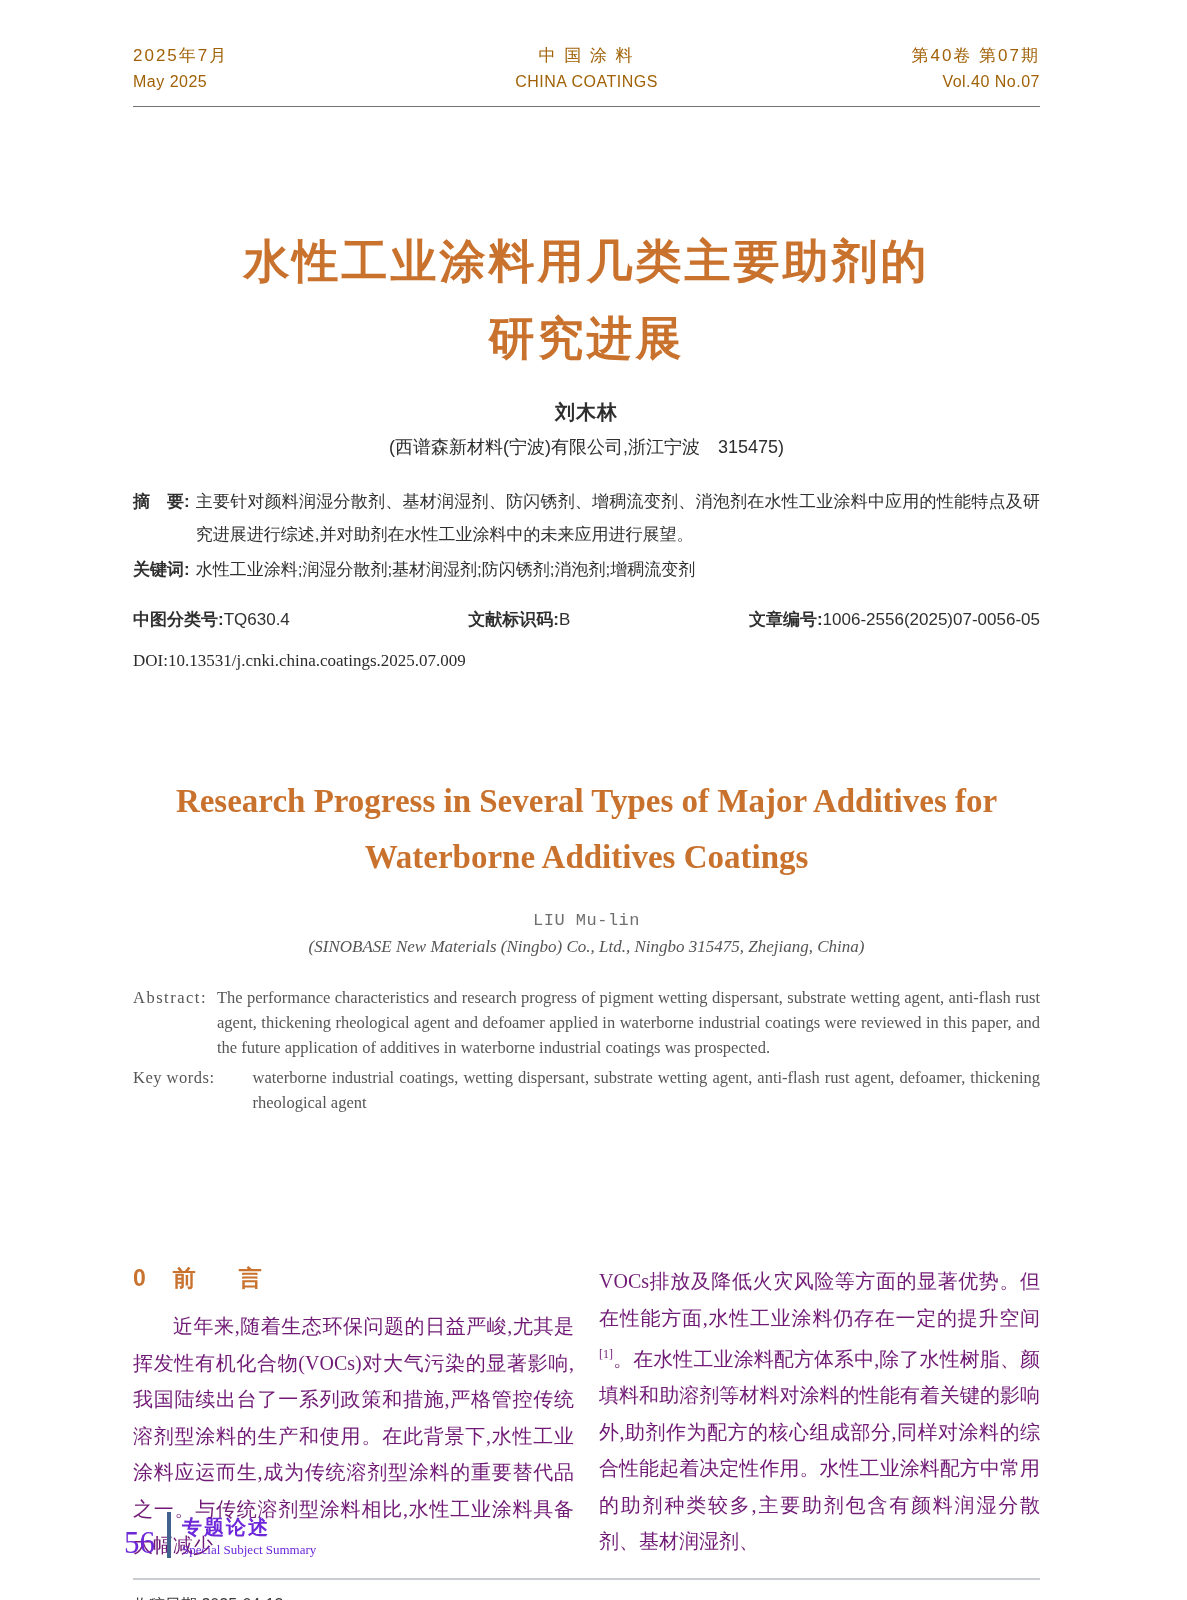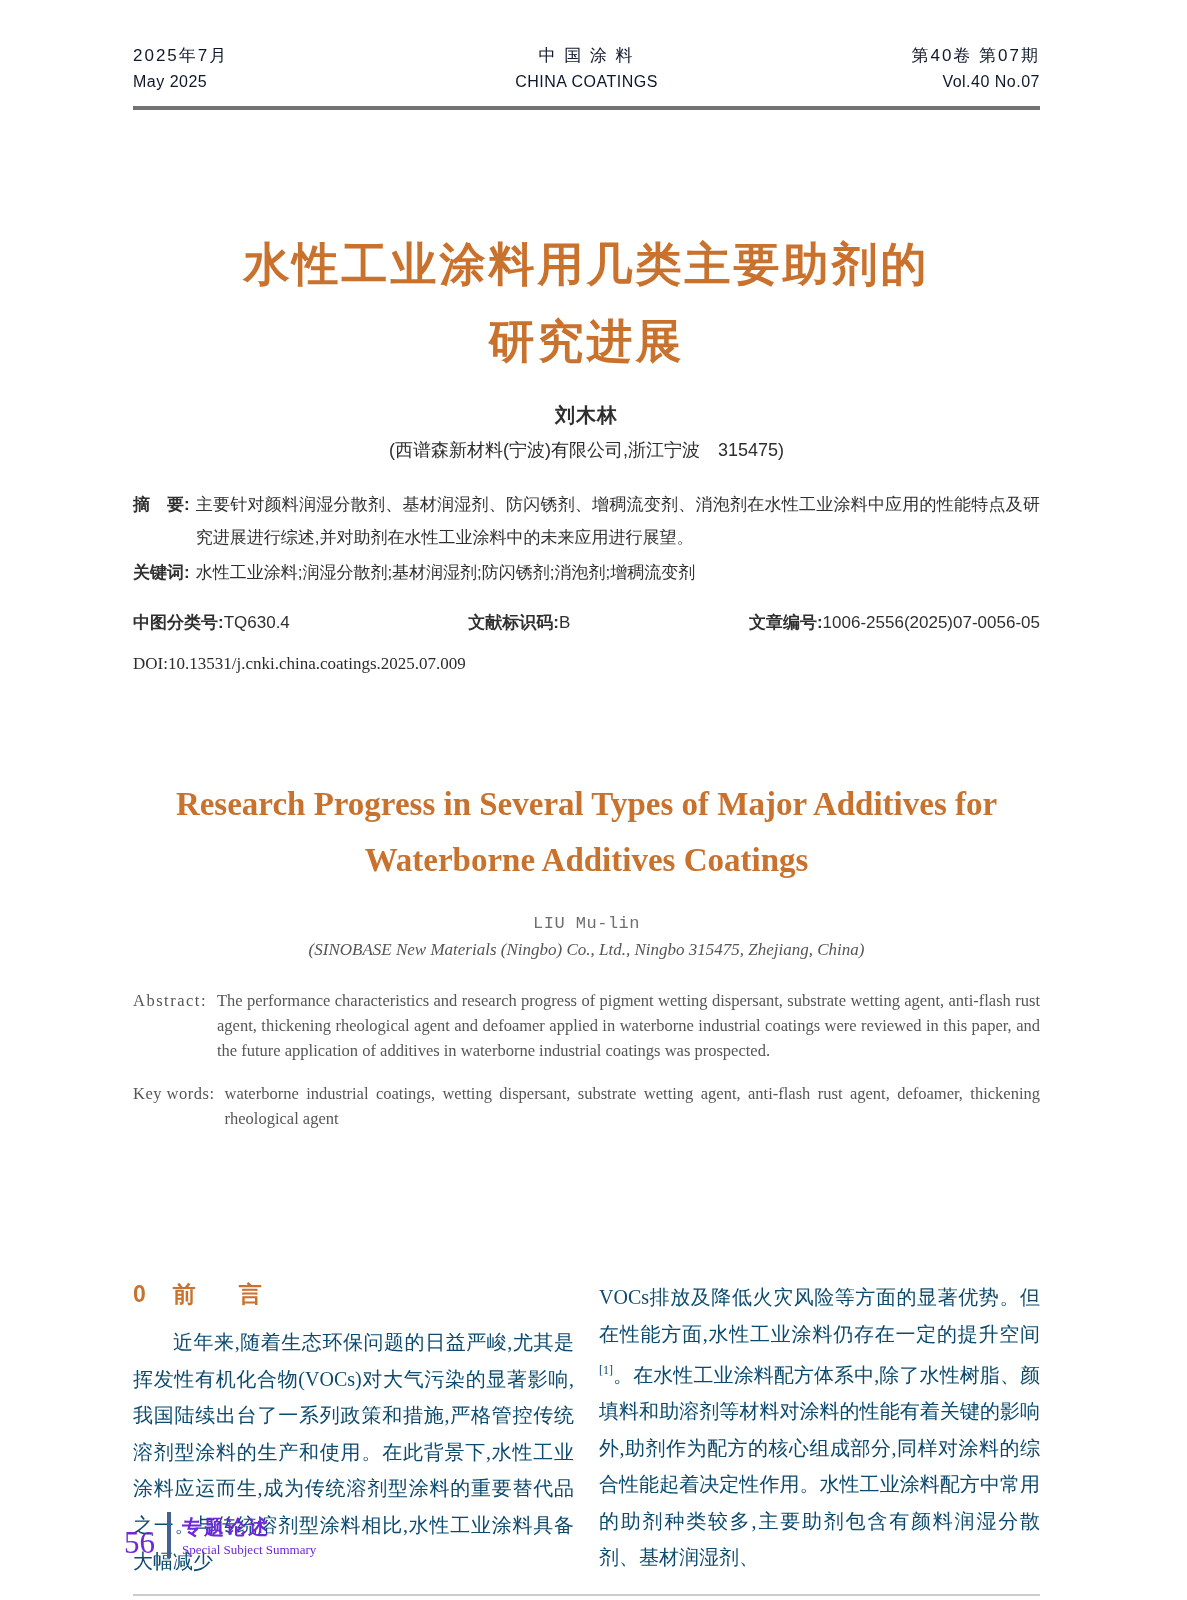--- a/index.html
+++ b/index.html
@@ -15,23 +15,23 @@
     position:relative;
     height:100%;
     padding:42px 147px 0 133px;
   }
 
   
   .journal-header {
     display:grid;
     grid-template-columns:1fr auto 1fr;
     align-items:end;
-    color:#0f172a;
+    color:#a16207;
     padding-bottom:12px;
-    border-bottom:4px solid #737373;
+    border-bottom:1px solid #737373;
   }
   .jh-cell .cn { font-size:17px; line-height:28px; letter-spacing:2px; }
   .jh-cell .en { font-size:16px; line-height:24px; letter-spacing:0.5px; }
   .jh-left  { text-align:left; }
   .jh-center{ text-align:center; }
   .jh-right { text-align:right; }
 
   
   .title-cn {
     margin-top:116px;
@@ -94,41 +94,41 @@
     font-family:"Liberation Serif", serif;
     font-style:italic; font-size:17px; color:#555555;
   }
   .meta-en {
     margin-top:28px;
     font-family:"Liberation Serif", serif;
     font-size:16.5px; line-height:25px; color:#565656;
   }
   .meta-en .hang-label { font-weight:normal; letter-spacing:1.5px; }
   .meta-en .hang-text { margin-left:10px; }
-  .kw-en { margin-top:18px; }
+  .kw-en { margin-top:5px;gap:28px; }
   .kw-en .hang-label { letter-spacing:0.5px; }
 
   
   .body-cols { display:flex; gap:25px; margin-top:148px; }
   .col { width:441px; }
   .section-h {
     color:#c9722e;
     font-size:23px;
     font-weight:bold;
     margin-bottom:14px;
     letter-spacing:1px;
   }
   .section-h .num { margin-right:26px; }
   .section-h .ttl { letter-spacing:10px; }
   .body-p {
     font-family:"Liberation Serif", serif;
     font-size:20px;
     line-height:36.5px;
     text-align:justify;
-    color:#0c4a6e;
+    color:#701a75;
   }
   .indent { text-indent:2em; }
   .body-p sup { font-size:12px; }
 
   
   .footnote {
     margin-top:14px;
     border-top:2px solid #c9cdd1;
     padding-top:10px;
     font-size:16px;

